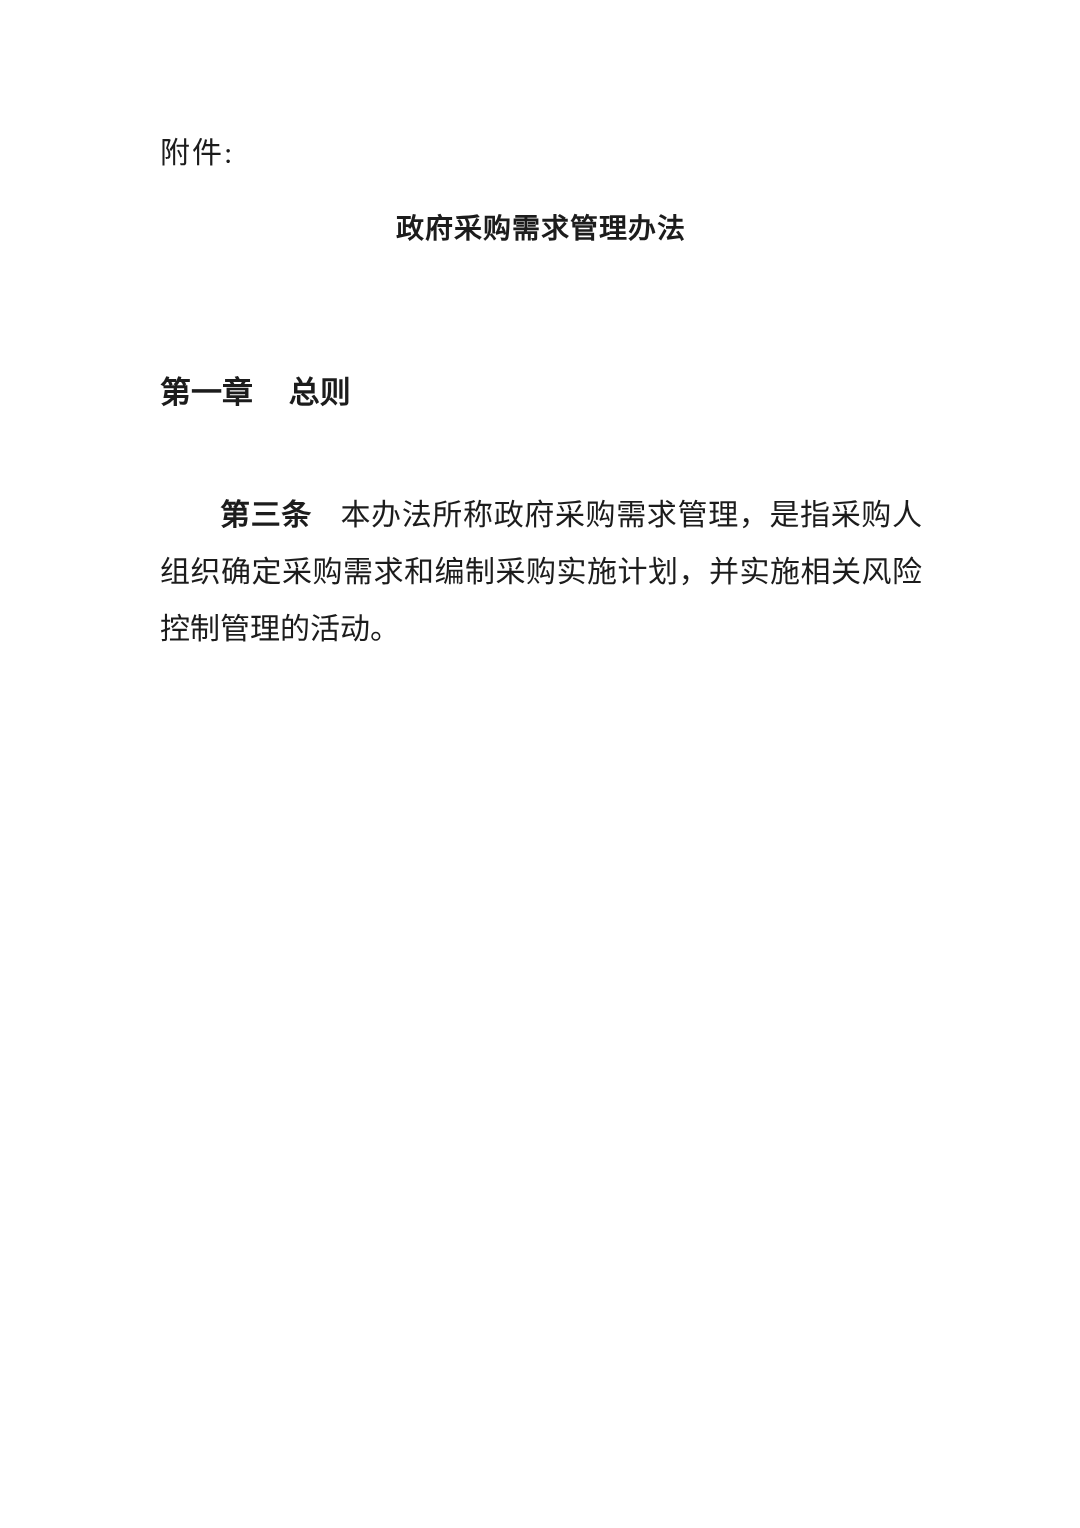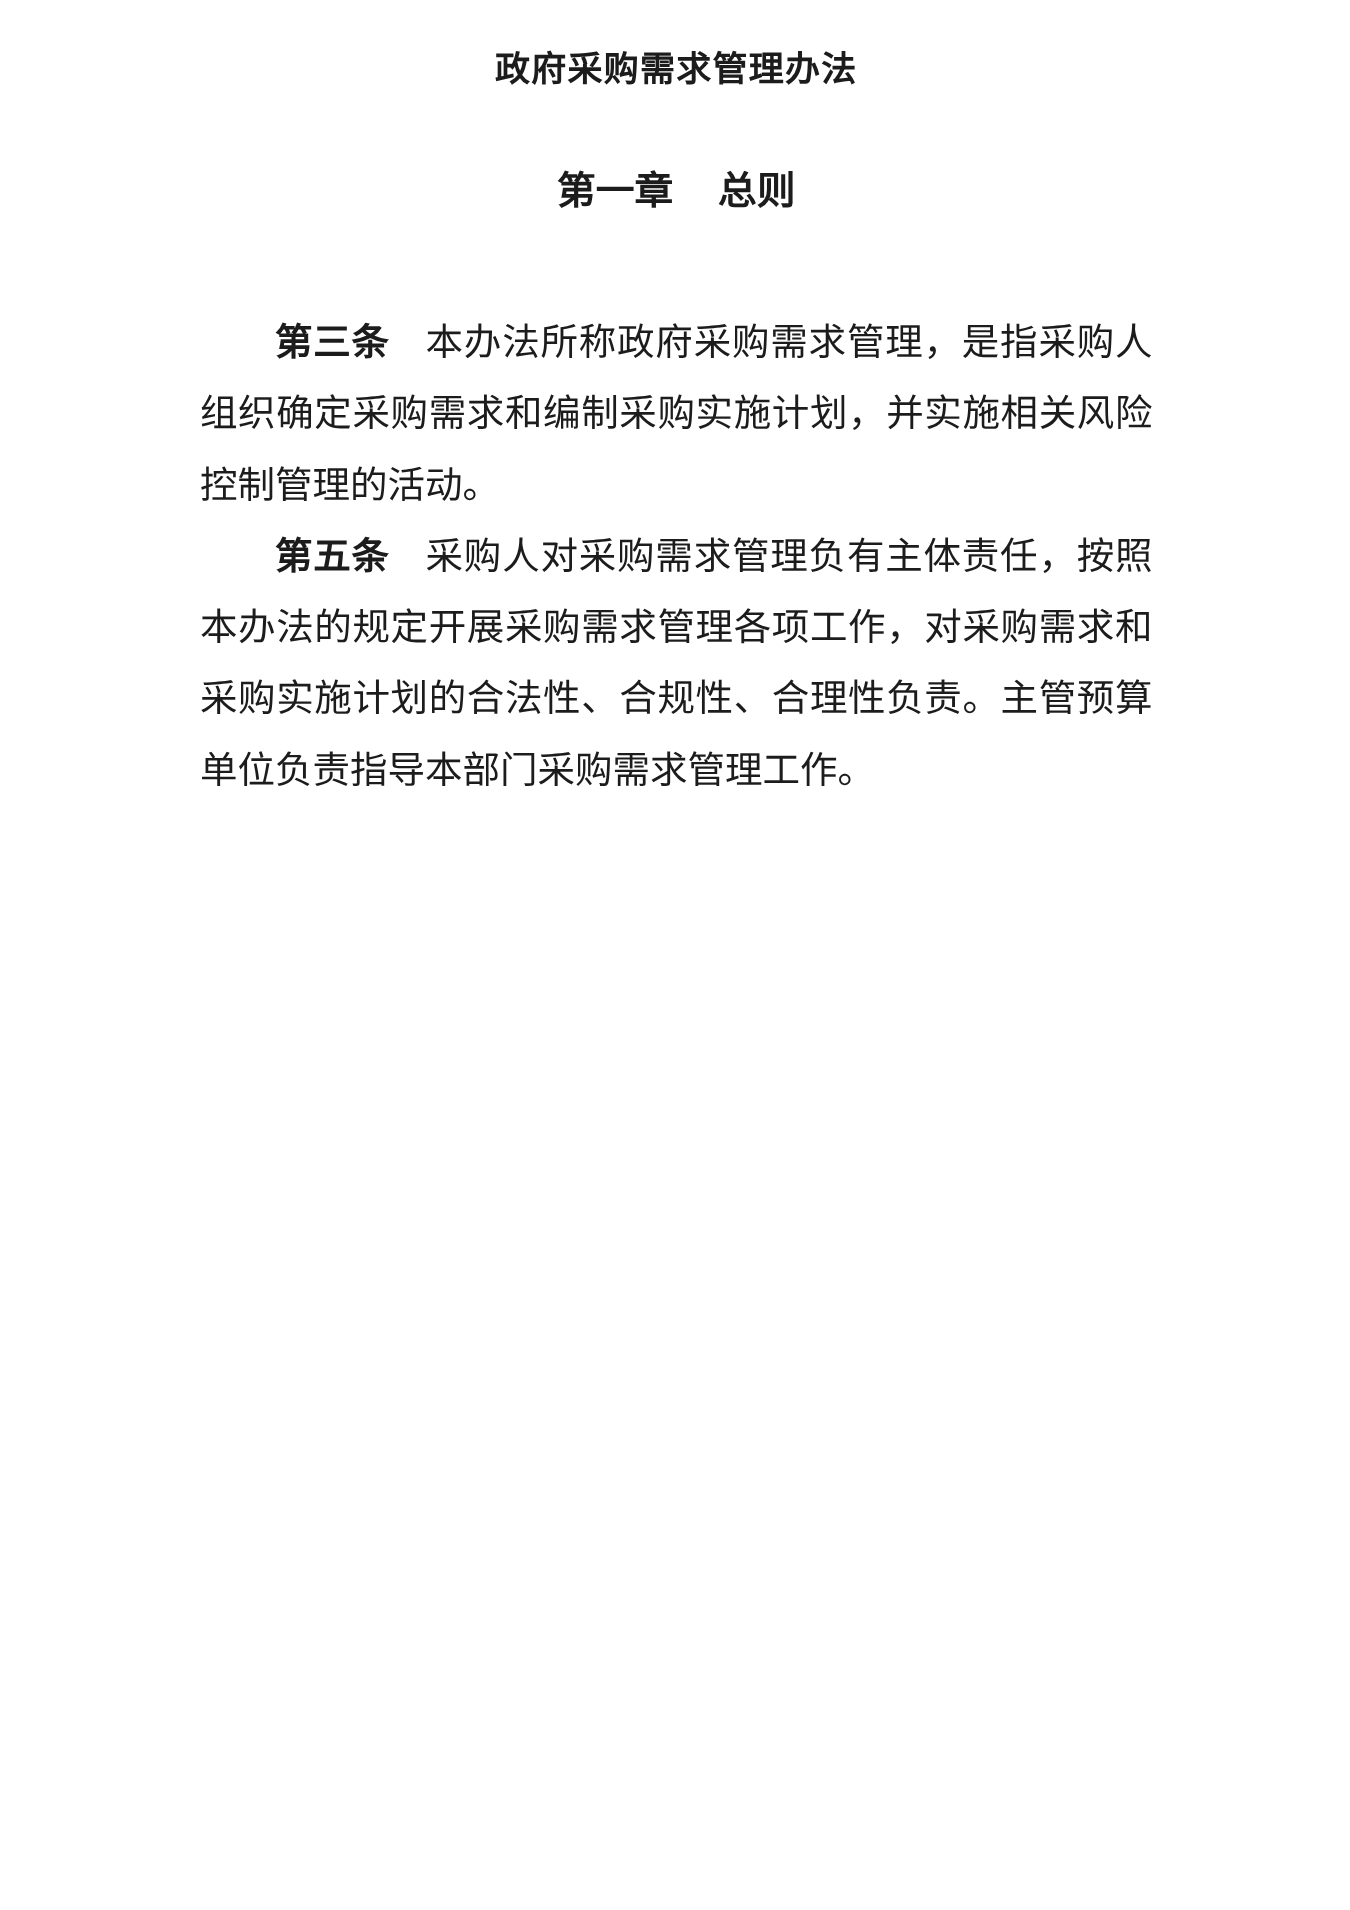--- a/index.html
+++ b/index.html
@@ -30,22 +30,21 @@
   .doc-title {
     margin-top: 32px;
     text-align: center;
     font-size: 28px;
     line-height: 50px;
     font-weight: bold;
     font-family: "Liberation Serif", "DejaVu Serif", serif;
     letter-spacing: 1px;
   }
   .chapter-heading {
-    margin-top: 52px;
-    text-align: center;
+    margin-top: 120px;
     font-size: 31px;
     line-height: 38px;
     font-weight: bold;
     font-family: "Liberation Sans", "DejaVu Sans", sans-serif;
   }
   .chapter-heading .chapter-number {
     margin-right: 1.15em;
   }
   .articles {
     margin-top: 74px;
@@ -62,30 +61,28 @@
     font-family: "Liberation Sans", "DejaVu Sans", sans-serif;
     margin-right: 0.95em;
   }
 </style>
 </head>
 <body>
 
 <div class="page">
   <div class="content">
 
+    <div class="attachment-label">附件:</div>
 
     <h1 class="doc-title">政府采购需求管理办法</h1>
 
     <h2 class="chapter-heading">
       <span class="chapter-number">第一章</span><span class="chapter-name">总则</span>
     </h2>
 
     <div class="articles">
       <p class="article">
         <span class="article-num">第三条</span><span class="article-text">本办法所称政府采购需求管理，是指采购人组织确定采购需求和编制采购实施计划，并实施相关风险控制管理的活动。</span>
       </p>
-      <p class="article">
-        <span class="article-num">第五条</span><span class="article-text">采购人对采购需求管理负有主体责任，按照本办法的规定开展采购需求管理各项工作，对采购需求和采购实施计划的合法性、合规性、合理性负责。主管预算单位负责指导本部门采购需求管理工作。</span>
-      </p>
     </div>
   </div>
 
 </div>
 
 </body></html>

